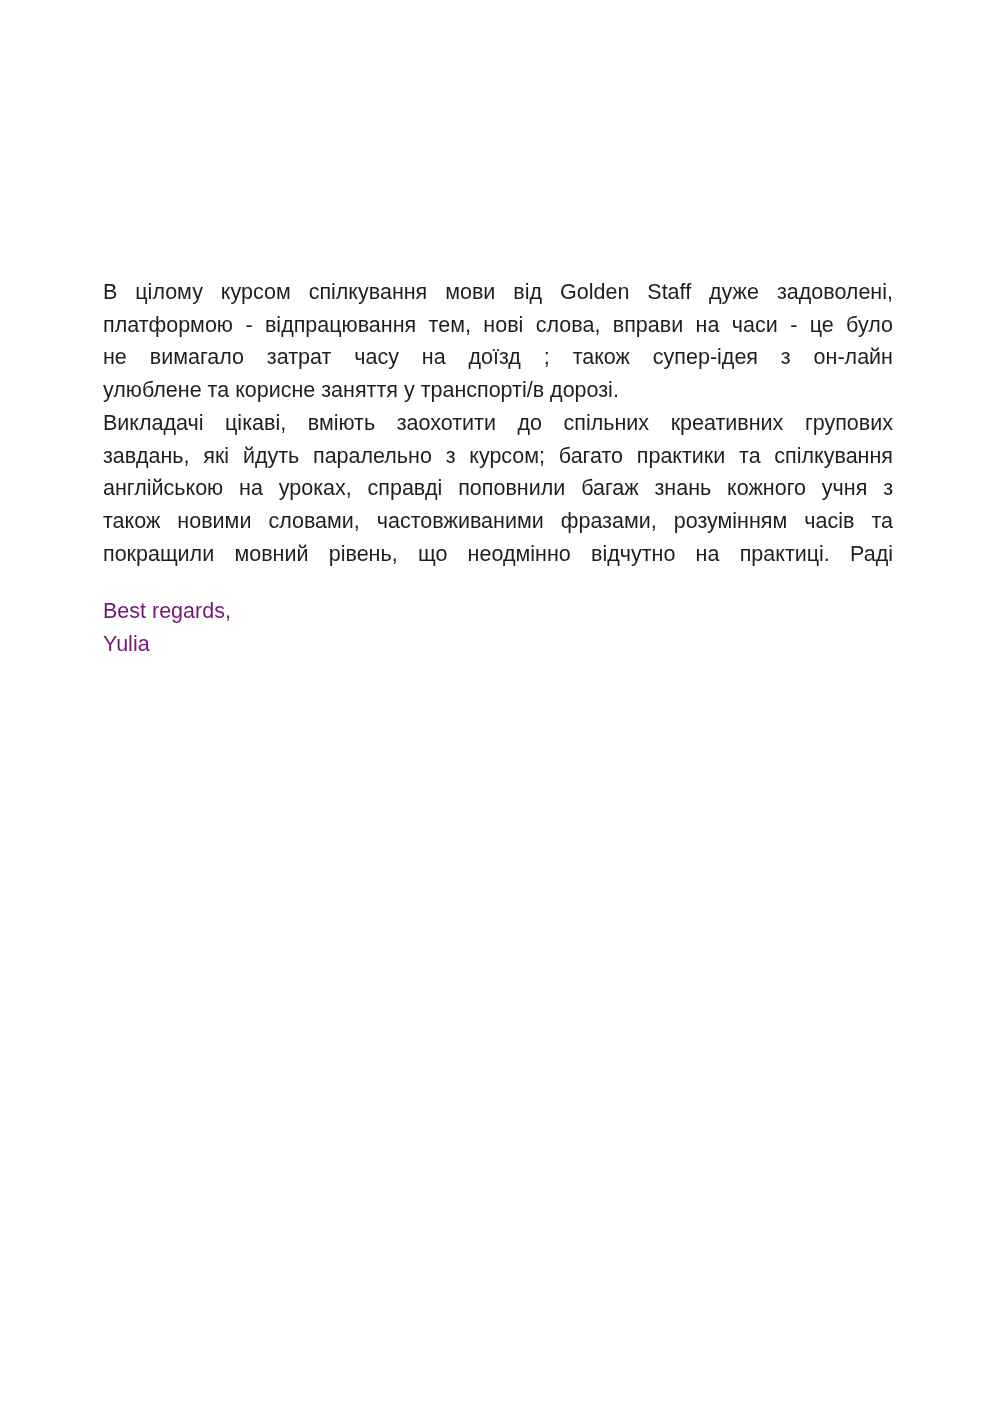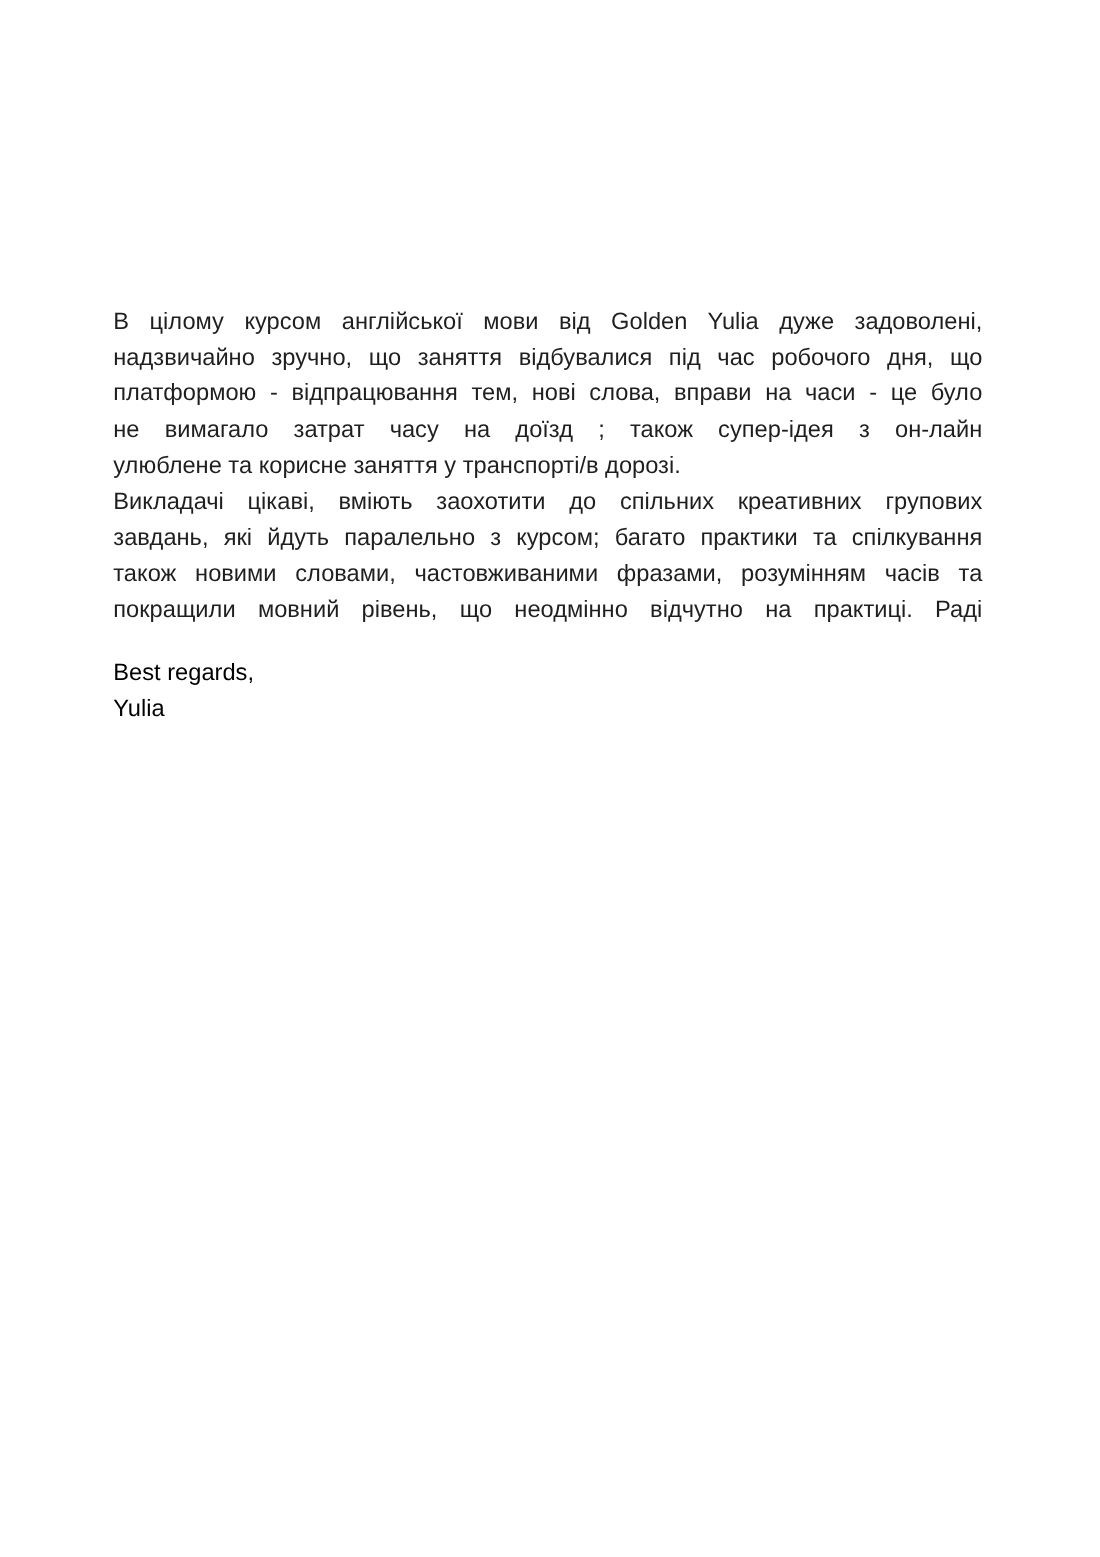--- a/index.html
+++ b/index.html
@@ -43,33 +43,33 @@
     text-align-last: left;
   }
 </style>
 </head>
 <body style="background: rgb(255, 255, 255);">
 
 <div class="page">
   <div class="letter" style="color: rgb(31, 31, 31);">
 
     <div class="paragraph">
-      <div class="line">В цілому курсом англійської мови від Golden Yulia дуже задоволені,</div>
-      <div class="line">надзвичайно зручно, що заняття відбувалися під час робочого дня, що</div>
+      <div class="line">В цілому курсом спілкування мови від Golden Staff дуже задоволені,</div>
       <div class="line">платформою - відпрацювання тем, нові слова, вправи на часи - це було</div>
       <div class="line">не вимагало затрат часу на доїзд ; також супер-ідея з он-лайн</div>
       <div class="line para-end">улюблене та корисне заняття у транспорті/в дорозі.</div>
     </div>
 
     <div class="paragraph">
       <div class="line">Викладачі цікаві, вміють заохотити до спільних креативних групових</div>
       <div class="line">завдань, які йдуть паралельно з курсом; багато практики та спілкування</div>
+      <div class="line">англійською на уроках, справді поповнили багаж знань кожного учня з</div>
       <div class="line">також новими словами, частовживаними фразами, розумінням часів та</div>
       <div class="line">покращили мовний рівень, що неодмінно відчутно на практиці. Раді</div>
     </div>
 
-    <div class="signature" style="color: #000000;">
+    <div class="signature" style="color: #701a75;">
       <div class="line">Best regards,</div>
       <div class="line">Yulia</div>
     </div>
 
   </div>
 </div>
 
 </body></html>

